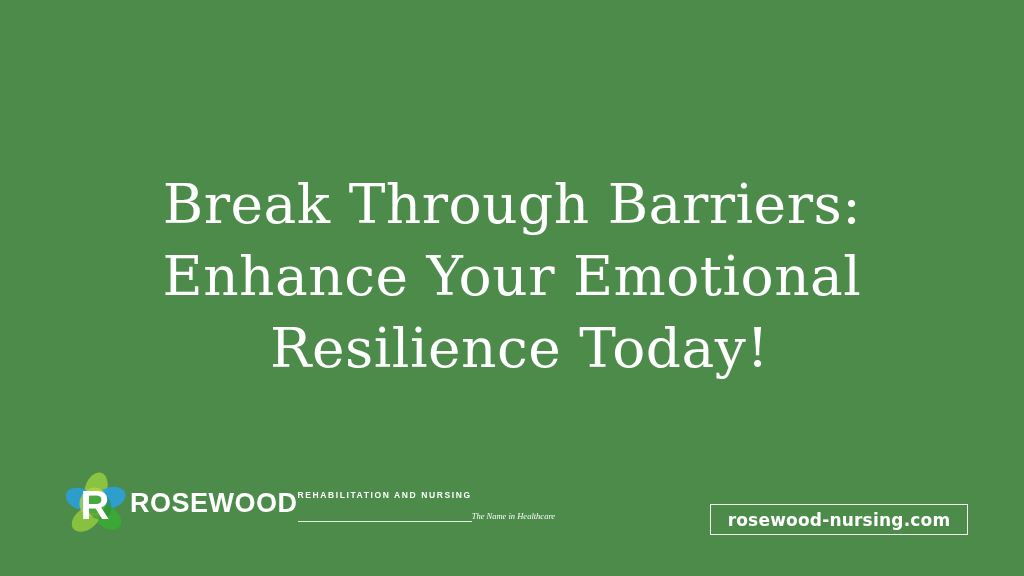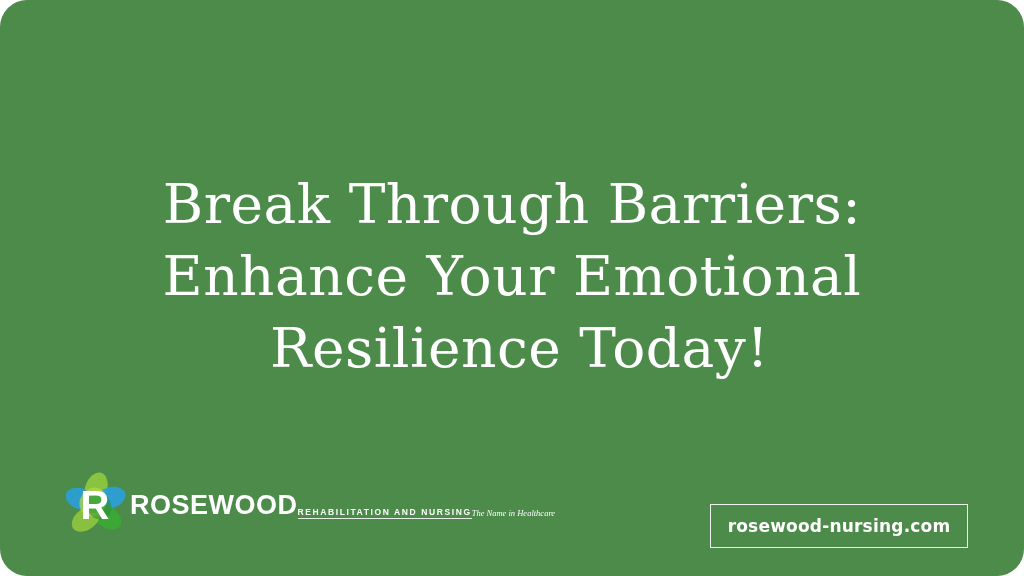--- a/index.html
+++ b/index.html
@@ -12,21 +12,20 @@
     overflow: hidden;
     font-family: "Liberation Sans", sans-serif;
   }
 
   #slide {
     position: relative;
     width: 1024px;
     height: 576px;
     background: #4c8b4a;
     overflow: hidden;
-    border-radius: 27px;
   }
 
   
   #headline {
     position: absolute;
     left: 0;
     right: 0;
     top: 168px;
     text-align: center;
     color: #ffffff;
@@ -84,40 +83,40 @@
   #brand-sub {
     font-family: "Liberation Sans", sans-serif;
     font-weight: 700;
     font-size: 8.5px;
     line-height: 11px;
     letter-spacing: 1.6px;
     color: #ffffff;
     margin-top: 1px;
     align-self: flex-end;
     border-bottom: 1px solid rgba(255,255,255,0.85);
-    padding-bottom: 0;
+    padding-bottom: 20px;
   }
   #brand-tagline {
     font-family: Liberation Serif, serif;
     font-style: italic;
     font-size: 8.5px;
     line-height: 12px;
     color: #ffffff;
     margin-top: 3px;
     align-self: flex-end;
     padding-right: 8px;
   }
 
   
   #url-badge {
     position: absolute;
     left: 710px;
     top: 504px;
     width: 258px;
-    height: 44px;
+    height: 31px;
     box-sizing: border-box;
     border: 1px solid rgba(255,255,255,0.9);
     display: flex;
     align-items: center;
     justify-content: center;
   }
   #url-badge-text {
     font-family: "DejaVu Sans", "Liberation Sans", sans-serif;
     font-weight: 700;
     font-size: 17px;

